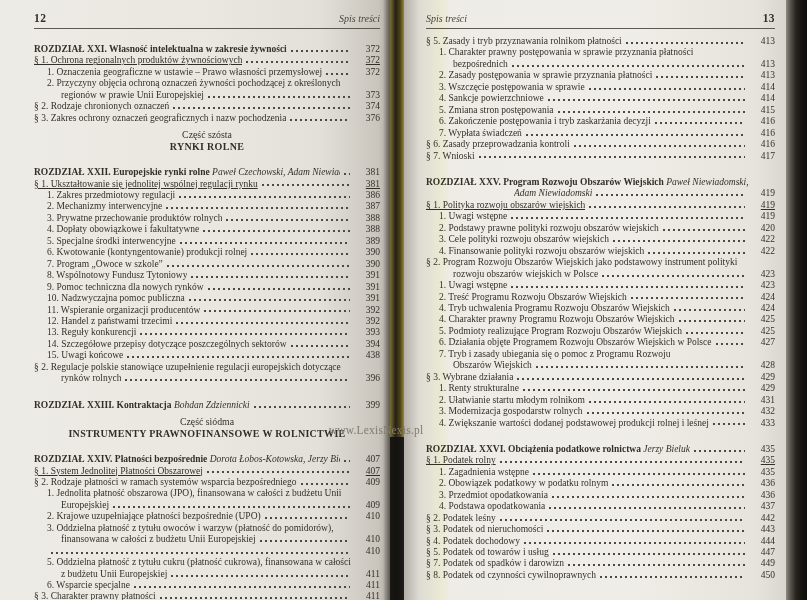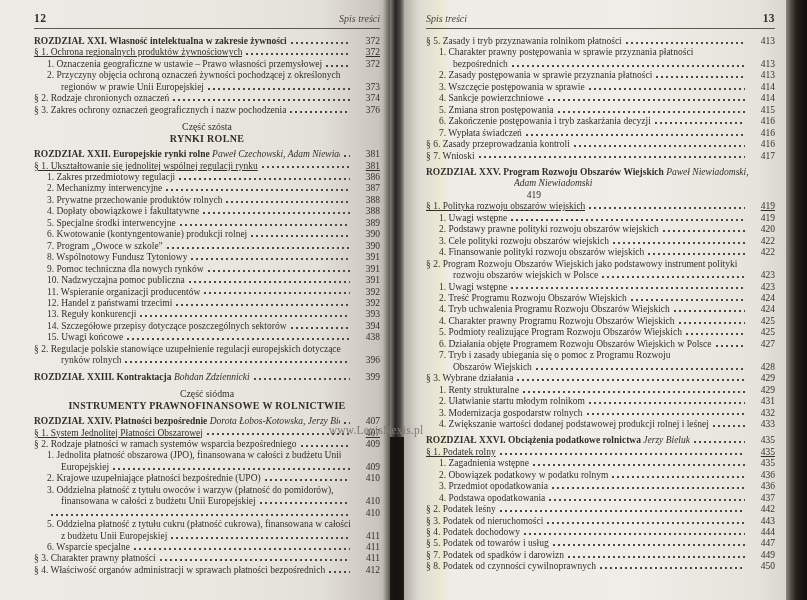--- a/index.html
+++ b/index.html
@@ -1,18 +1,18 @@
 <!DOCTYPE html>
 <html><head>
 <meta charset="utf-8">
 <style>
   html,body{margin:0;padding:0;}
   body{width:807px;height:600px;overflow:hidden;background:#141210;
        font-family:"Liberation Serif","DejaVu Serif",serif;}
-  .photo{position:relative;width:807px;height:437px;background:#ffffff;}
+  .photo{position:relative;width:807px;height:437px;background:#fde047;}
 
   
   .page{position:absolute;top:0;height:600px;color:#332f28;box-sizing:border-box;}
   .page-left{left:0;width:390px;
     background:linear-gradient(to right,#edebe5 0%,#eae7e1 55%,#e3e0d9 82%,#c9c5bd 97%,#a9a59d 100%);
     padding:12px 10px 0 34px;}
   .page-right{left:404px;width:384px;
     background:linear-gradient(to right,#b3afa7 0%,#dedbd4 4%,#ecead4 10%,#eeece6 12%,#efede7 60%,#e6e3dc 92%,#d8d5ce 100%);
     padding:12px 13px 0 22px;}
   .gutter{position:absolute;left:383px;top:0;width:24px;height:600px;
@@ -29,26 +29,26 @@
   
   .toc{font-size:9.5px;line-height:11.45px;}
   .row{display:flex;align-items:baseline;}
   .txt{white-space:nowrap;overflow:hidden;flex-shrink:1;}
   .txt b{font-weight:bold;}
   .txt i{font-style:italic;}
   .leader{flex:1 1 auto;min-width:6px;margin:0 3px 0 4px;align-self:stretch;
     background-image:radial-gradient(circle at 1px 1px,#4d4840 .85px,rgba(0,0,0,0) 1.05px);
     background-size:5px 3px;background-repeat:repeat-x;background-position:left calc(100% - 2.5px);}
   .pg{width:27px;text-align:right;flex-shrink:0;}
-  .entry.chapter{margin-top:5px;}
+  .entry.chapter{margin-top:15px;}
   .entry.chapter + .entry.section{margin-top:0;text-decoration:underline;}
   .entry.item .row{padding-left:13px;}
   .entry.item .row.cont{padding-left:27px;}
   .entry.section .row.cont{padding-left:27px;}
-  .entry.chapter .row.cont{padding-left:88px;flex-direction:column;}
+  .entry.chapter .row.cont{padding-left:88px;}
 
   
   .part{text-align:center;margin:5px 0 4px;}
   .part-sub{font-size:9.8px;}
   .part-title{font-weight:bold;font-size:10px;letter-spacing:.3px;}
 
   
   .site-footer{position:absolute;left:296px;bottom:1px;width:160px;text-align:center;
     color:#817b71;font-size:11.5px;letter-spacing:.2px;z-index:5;}
 </style>

